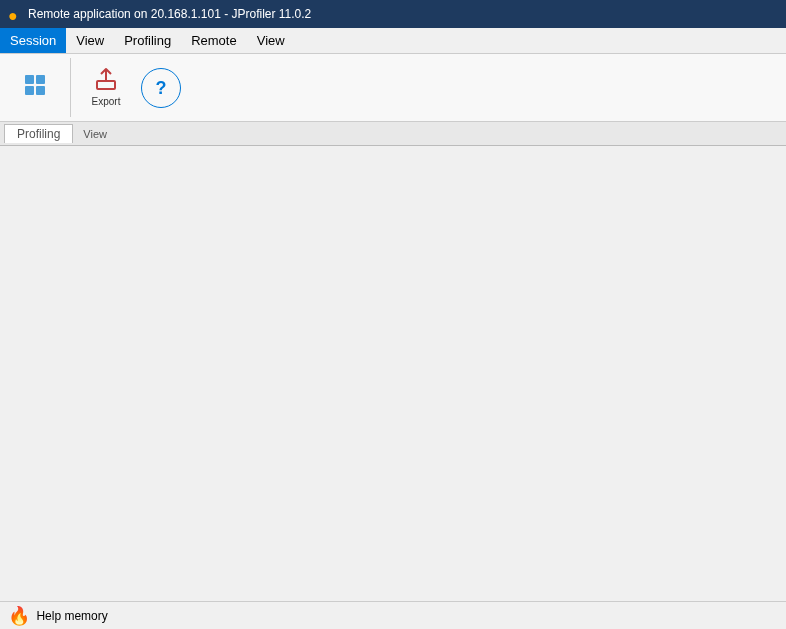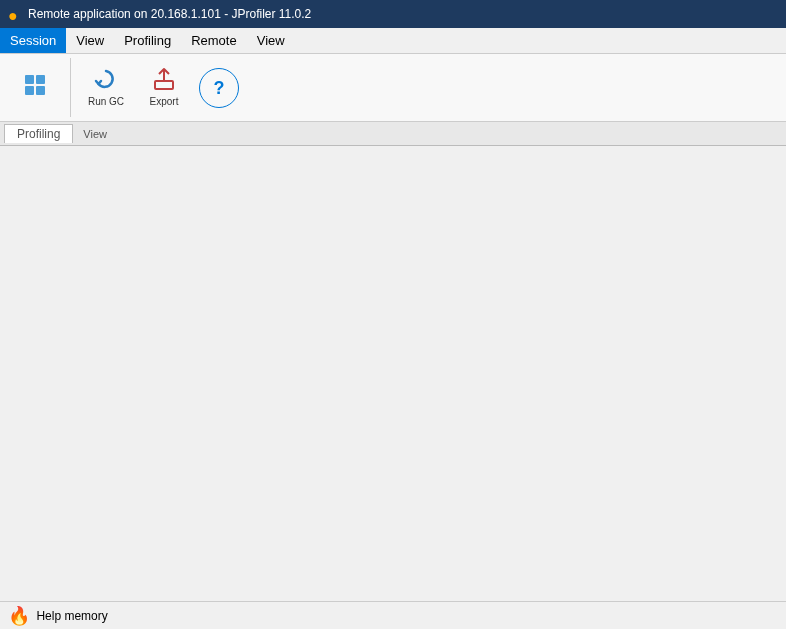--- a/index.html
+++ b/index.html
@@ -210,29 +210,20 @@
             <rect x="2" y="13" width="9" height="9" fill="#4a9eda" rx="1"></rect>
             <rect x="13" y="13" width="9" height="9" fill="#4a9eda" rx="1"></rect>
           </svg>
         </span>
         <span class="tb-label"></span>
       </div>
     </div>
 
     <div class="toolbar-btn">
       <span class="tb-icon">
-        <svg width="24" height="24" viewBox="0 0 24 24">
-          <path d="M12 4 A8 8 0 1 1 4.5 17" stroke="#2a7fc4" stroke-width="2.5" fill="none" stroke-linecap="round"></path>
-          <polyline points="2,14 4.5,17 7,14" stroke="#2a7fc4" stroke-width="2.5" fill="none" stroke-linecap="round" stroke-linejoin="round"></polyline>
-        </svg>
-      </span>
-      <span class="tb-label">Run GC</span>
-    </div>
-    <div class="toolbar-btn">
-      <span class="tb-icon">
         <svg width="22" height="24" viewBox="0 0 22 24">
           <rect x="2" y="14" width="18" height="8" rx="1" fill="none" stroke="#c04040" stroke-width="2"></rect>
           <line x1="11" y1="2" x2="11" y2="14" stroke="#c04040" stroke-width="2"></line>
           <polyline points="6,7 11,2 16,7" fill="none" stroke="#c04040" stroke-width="2" stroke-linejoin="round"></polyline>
         </svg>
       </span>
       <span class="tb-label">Export</span>
     </div>
     <div class="toolbar-btn" style="border:1px solid #0078d7; border-radius:50%; width:40px; height:40px; align-self:center; margin-left:4px;">
       <span class="tb-icon" style="color:#0078d7; font-size:18px; font-weight:bold;">?</span>

